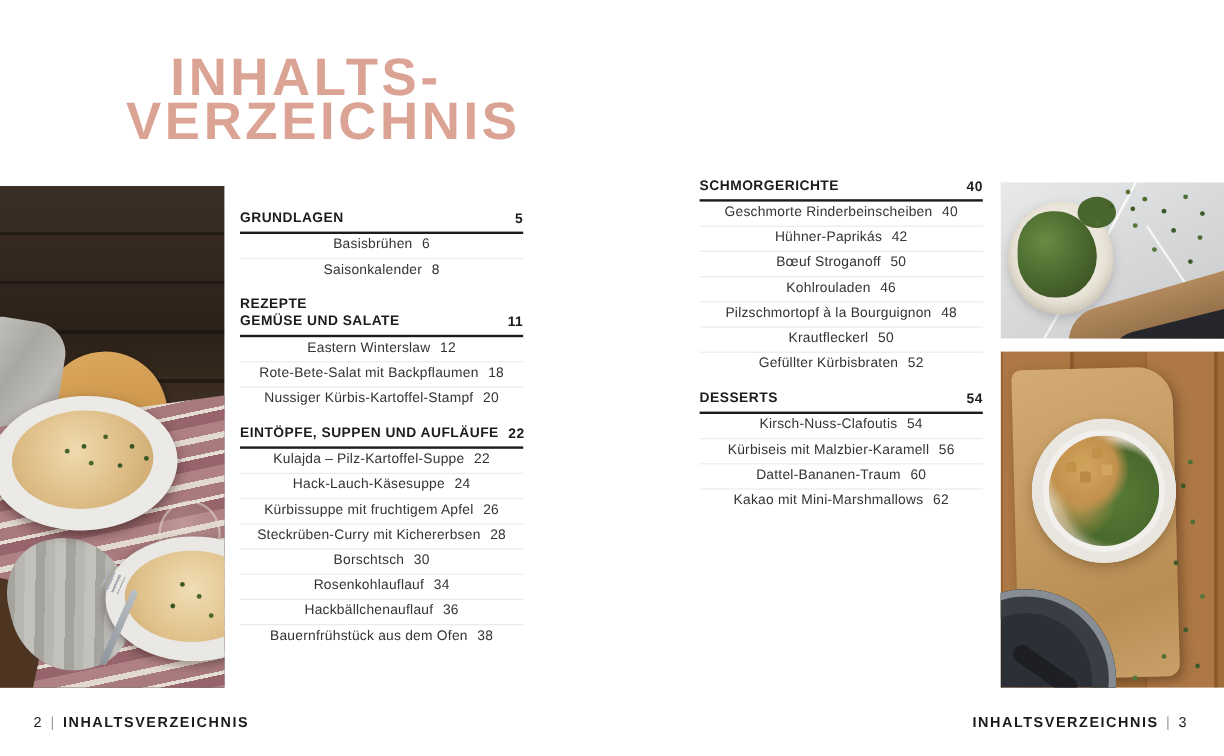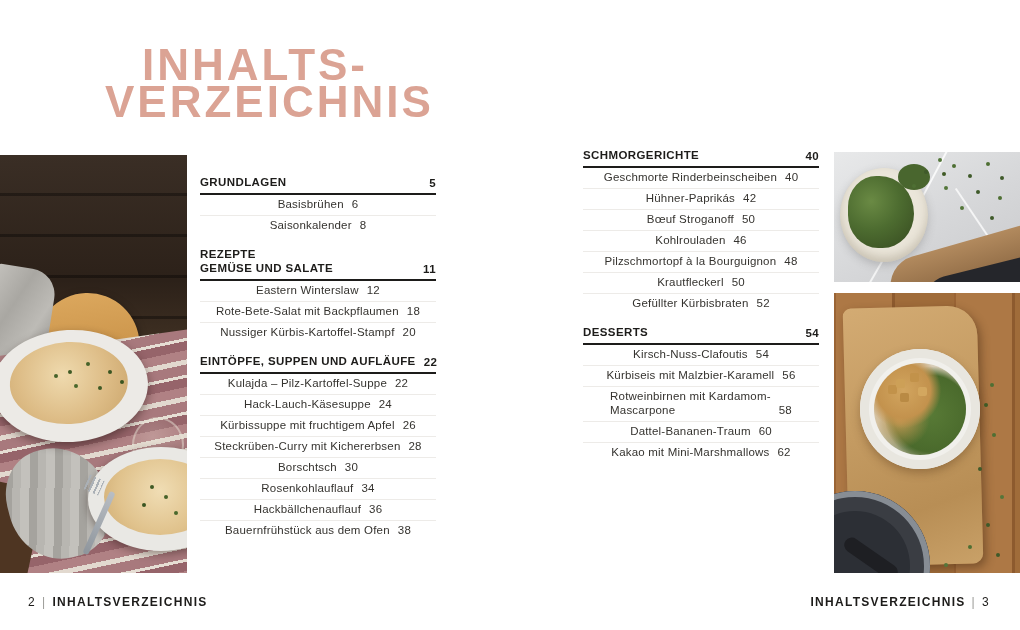--- a/index.html
+++ b/index.html
@@ -324,27 +324,20 @@
         <div class="toc-page">54</div>
       </div>
       <div class="toc-row">
         <div class="toc-label">
           <div>Kürbiseis mit Malzbier-Karamell</div>
         </div>
         <div class="toc-page">56</div>
       </div>
       <div class="toc-row">
         <div class="toc-label">
-          <div>Rotweinbirnen mit Kardamom-</div>
-          <div>Mascarpone</div>
-        </div>
-        <div class="toc-page">58</div>
-      </div>
-      <div class="toc-row">
-        <div class="toc-label">
           <div>Dattel-Bananen-Traum</div>
         </div>
         <div class="toc-page">60</div>
       </div>
       <div class="toc-row">
         <div class="toc-label">
           <div>Kakao mit Mini-Marshmallows</div>
         </div>
         <div class="toc-page">62</div>
       </div>

